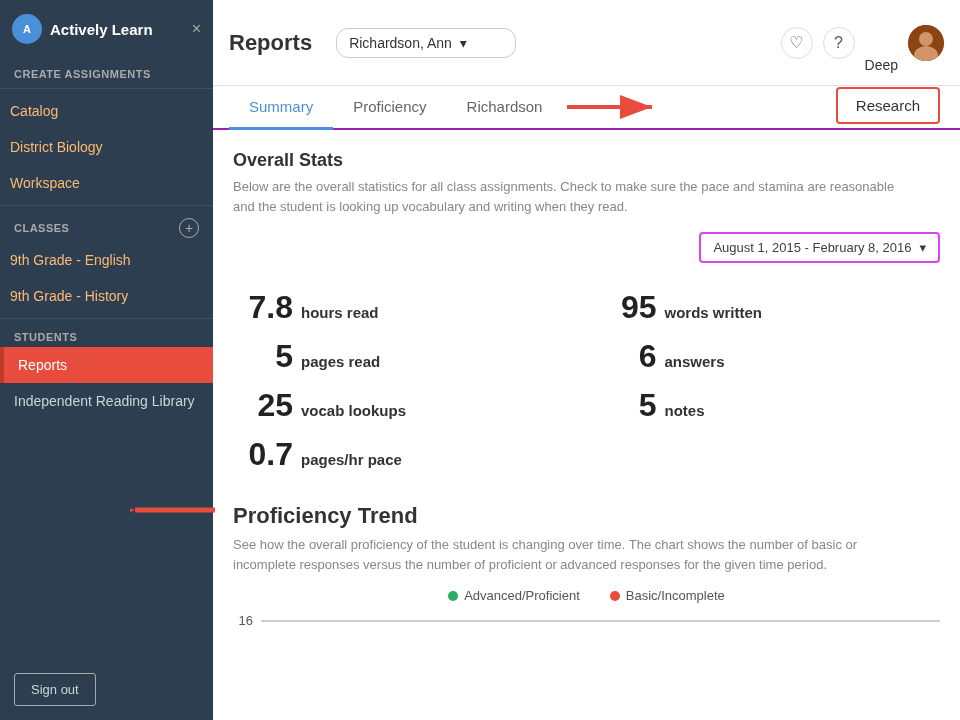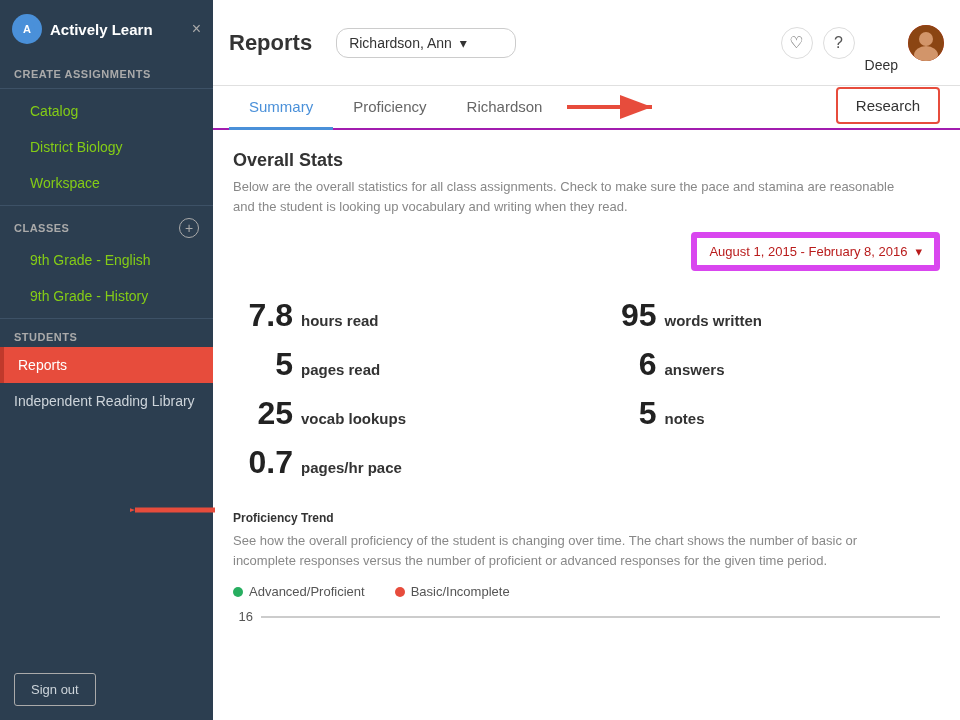--- a/index.html
+++ b/index.html
@@ -64,22 +64,22 @@
     }
 
     .sidebar-divider {
       border: none;
       border-top: 1px solid #3d5166;
       margin: 4px 0;
     }
 
     .sidebar-nav-item {
       display: block;
-      padding: 10px 30px;
-      color: #84cc16;
+      padding: 10px 10px;
+      color: #fdba74;
       font-size: 14px;
       cursor: pointer;
       text-decoration: none;
     }
 
     .sidebar-section-header {
       display: flex;
       align-items: center;
       justify-content: space-between;
       padding: 8px 14px 4px;
@@ -276,25 +276,25 @@
 
     #date-range-selector {
       display: flex;
       justify-content: flex-end;
       margin-bottom: 20px;
     }
 
     #date-dropdown {
       display: flex;
       align-items: center;
-      border: 6px solid #d946ef;
+      border: 2px solid #d946ef;
       border-radius: 4px;
       padding: 6px 12px;
       font-size: 13px;
-      color: #b91c1c;
+      color: #404040;
       cursor: pointer;
       gap: 8px;
     }
 
     #stats-grid {
       display: grid;
       grid-template-columns: 1fr 1fr;
       gap: 24px 40px;
       margin-bottom: 24px;
       padding: 0 10px;
@@ -319,36 +319,37 @@
       font-size: 15px;
       font-weight: 700;
       color: #333;
     }
 
     #proficiency-section {
       margin-top: 10px;
     }
 
     #proficiency-title {
-      font-size: 12px;
+      font-size: 22px;
       font-weight: 700;
       color: #333;
       margin-bottom: 6px;
     }
 
     #proficiency-desc {
       font-size: 13px;
       color: #888;
       line-height: 1.5;
       max-width: 680px;
       margin-bottom: 14px;
     }
 
     #chart-legend {
       display: flex;
+      justify-content: center;
       gap: 30px;
       margin-bottom: 10px;
     }
 
     .legend-item {
       display: flex;
       align-items: center;
       gap: 6px;
       font-size: 13px;
       color: #555;

